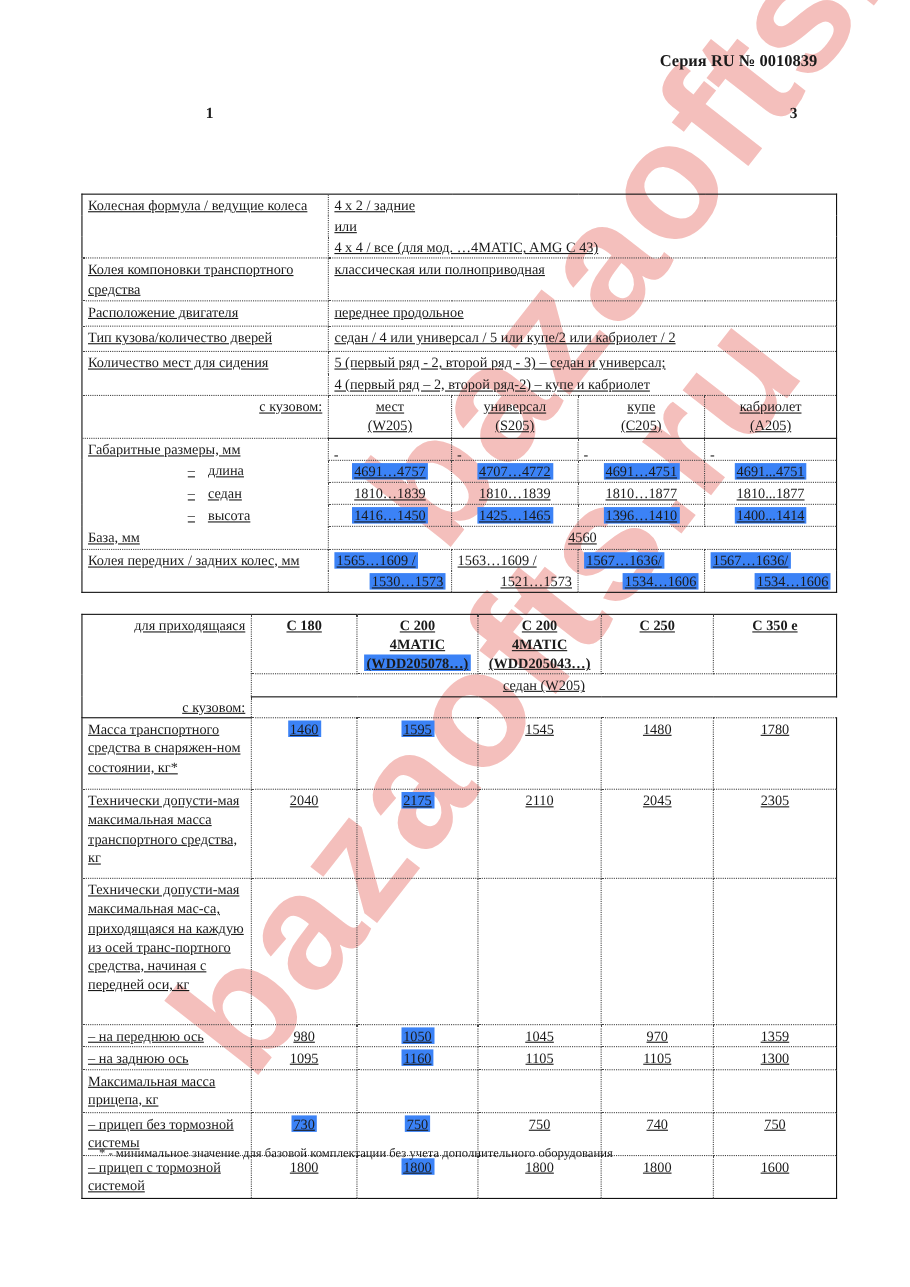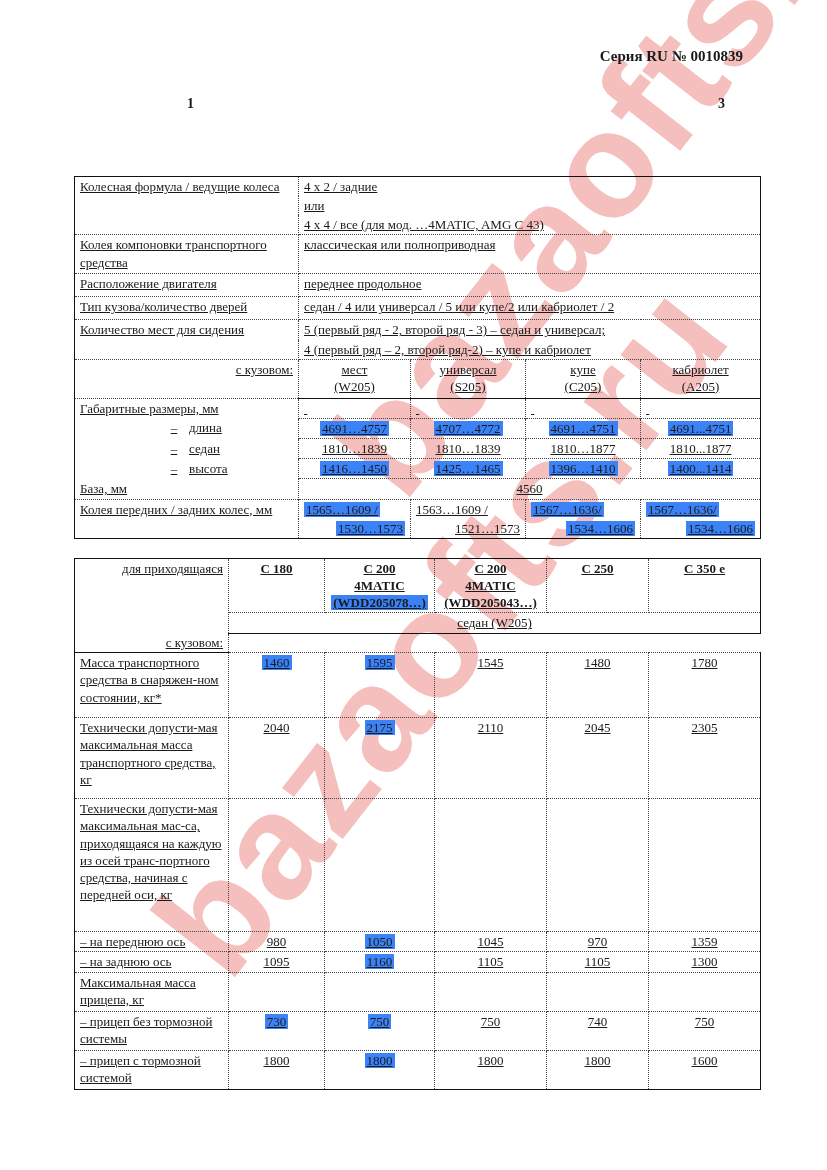--- a/index.html
+++ b/index.html
@@ -407,14 +407,15 @@
         <td class="solid-left solid-bot" style="height:36px">–   прицеп с тормозной системой</td>
         <td class="ctr solid-bot">1800</td>
         <td class="ctr solid-bot"><span class="hl">1800</span></td>
         <td class="ctr solid-bot">1800</td>
         <td class="ctr solid-bot">1800</td>
         <td class="ctr solid-bot solid-right">1600</td>
       </tr>
     </tbody>
   </table>
 
+  <div class="footnote">* - минимальное значение для базовой комплектации без учета дополнительного оборудования</div>
 
 </div>
 
 </body></html>

